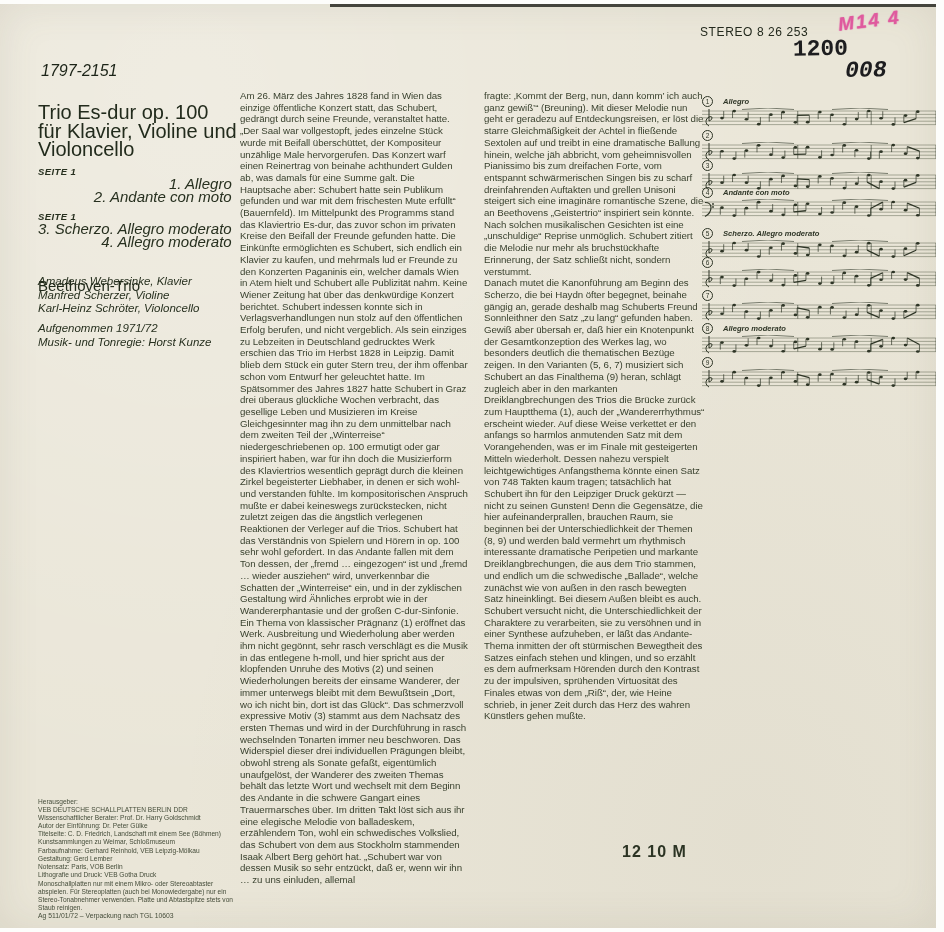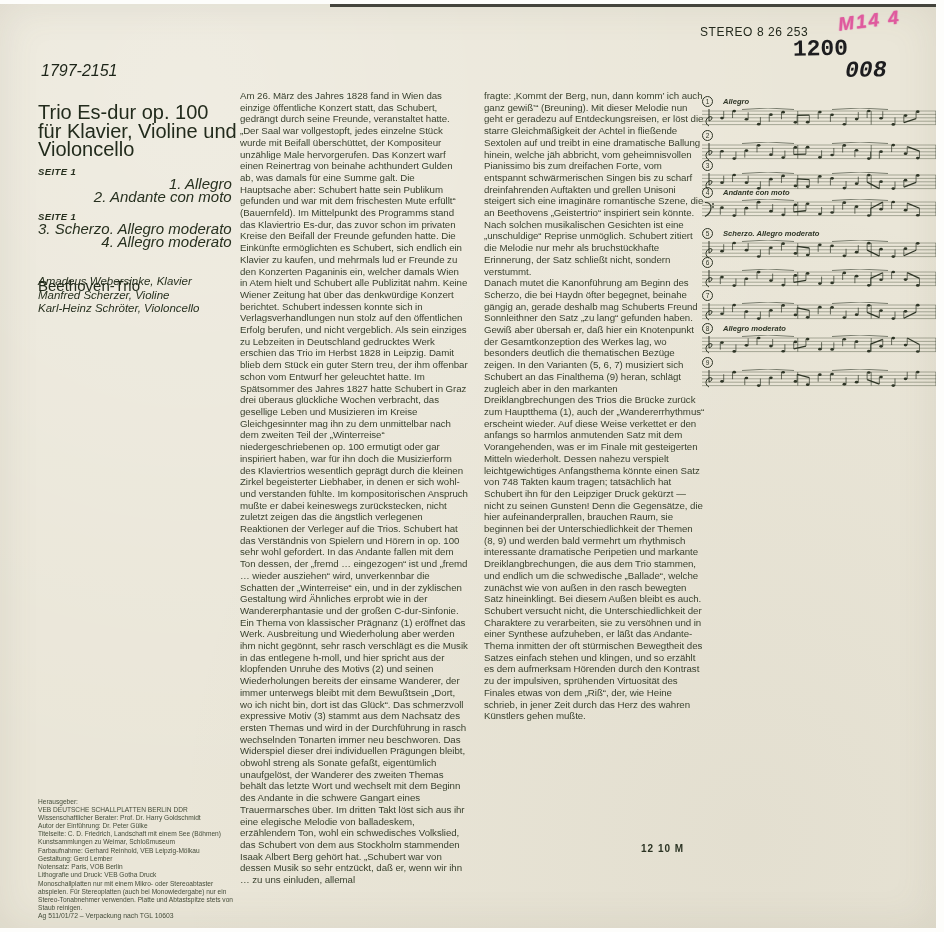--- a/index.html
+++ b/index.html
@@ -46,21 +46,21 @@
   
   .credits{position:absolute;left:38px;top:794px;font-size:6.6px;line-height:8.1px;color:#454d3a;width:200px;}
   .disclaimer{position:absolute;left:38px;top:876px;font-size:6.6px;line-height:8.1px;color:#454d3a;width:202px;}
   .foot-code{position:absolute;left:38px;top:908px;font-size:6.8px;color:#454d3a;}
   
   .notes-col{position:absolute;top:86px;font-size:9.7px;line-height:11.7px;color:#39412e;
     text-align:left;letter-spacing:-0.05px;overflow:hidden;}
   #col1{left:240px;width:228px;height:844px;}
   #col2{left:484px;width:222px;height:700px;}
   .notes-col p{margin:0;}
-  .price{position:absolute;left:641px;top:839px;font-size:10px;font-weight:bold;color:#2c3424;letter-spacing:1px;}
+  .price{position:absolute;left:622px;top:839px;font-size:16px;font-weight:bold;color:#2c3424;letter-spacing:1px;}
   
   #music-col{position:absolute;left:702px;top:86px;width:238px;height:320px;}
   .music-example{position:absolute;left:0;width:238px;}
   .ex-head{height:11px;display:flex;align-items:center;}
   .ex-num{width:9px;height:9px;border:0.9px solid #2e3526;border-radius:50%;
     font-size:6.5px;line-height:9px;text-align:center;color:#2e3526;flex:0 0 auto;}
   .ex-label{font-style:italic;font-weight:bold;font-size:7.6px;margin-left:10px;color:#2e3526;}
   .ex-staff{display:block;margin-top:1px;}
   
   .scan-right{position:absolute;right:0;top:0;width:8px;height:932px;background:#fdfdfb;}
@@ -92,20 +92,24 @@
       <div class="track">2. Andante con moto</div>
       <div class="side-label">SEITE 1</div>
       <div class="track">3. Scherzo. Allegro moderato</div>
       <div class="track">4. Allegro moderato</div>
     </div>
   <div class="ensemble-name">Beethoven-Trio</div>
   <div class="members">
       <div>Amadeus Webersinke, Klavier</div>
       <div>Manfred Scherzer, Violine</div>
       <div>Karl-Heinz Schröter, Violoncello</div>
+    </div>
+  <div class="recording">
+      <div>Aufgenommen 1971/72</div>
+      <div>Musik- und Tonregie: Horst Kunze</div>
     </div>
 
   <div class="credits">
       <div>Herausgeber:</div>
       <div>VEB DEUTSCHE SCHALLPLATTEN BERLIN DDR</div>
       <div>Wissenschaftlicher Berater: Prof. Dr. Harry Goldschmidt</div>
       <div>Autor der Einführung: Dr. Peter Gülke</div>
       <div>Titelseite: C. D. Friedrich, Landschaft mit einem See (Böhmen)</div>
       <div>Kunstsammlungen zu Weimar, Schloßmuseum</div>
       <div>Farbaufnahme: Gerhard Reinhold, VEB Leipzig-Mölkau</div>

